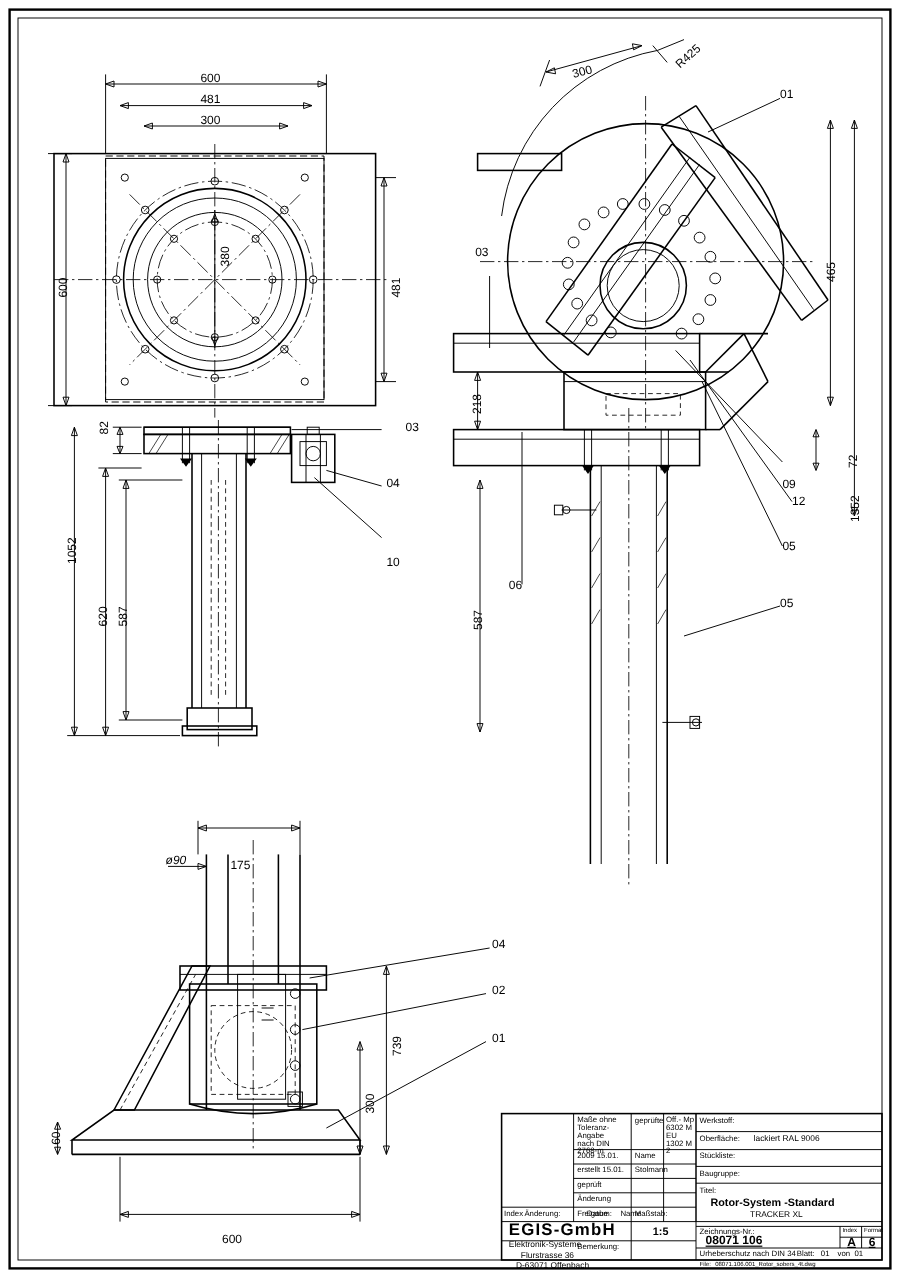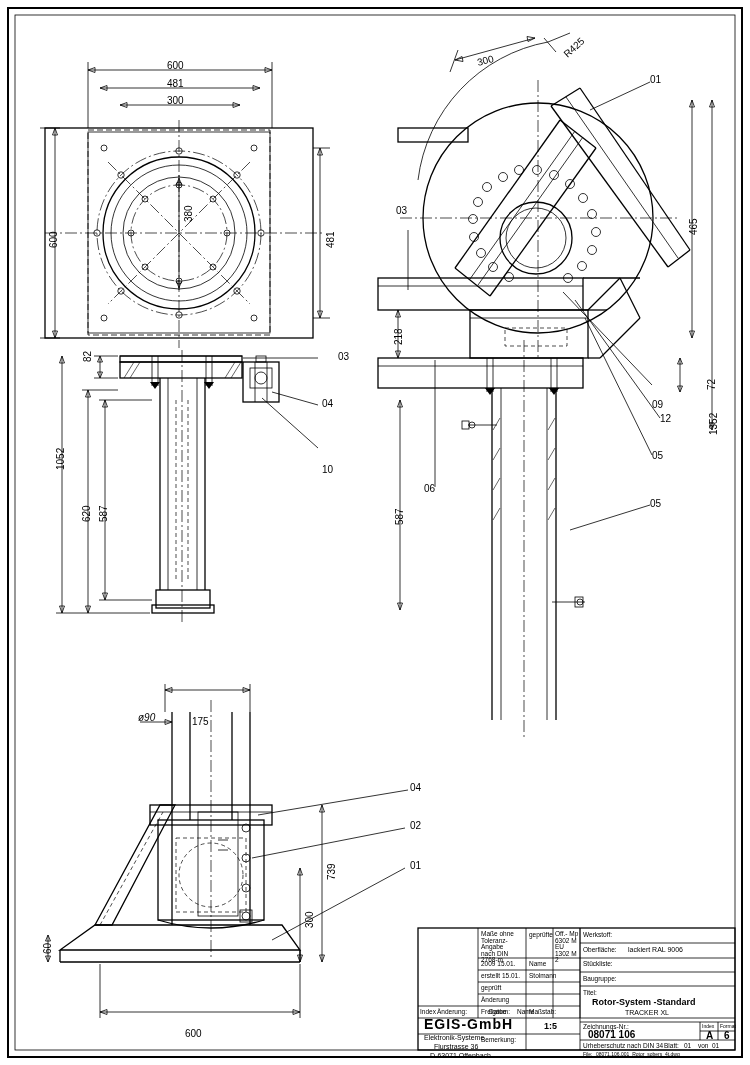--- a/index.html
+++ b/index.html
@@ -29,21 +29,21 @@
   .dash { stroke-dasharray: 6 3; stroke-width: 0.8; }
   .center { stroke-dasharray: 12 3 2 3; stroke-width: 0.7; }
   .hid { stroke-dasharray: 4 3; stroke-width: 0.7; }
   .hatch { stroke: #000; stroke-width: 0.6; }
   .dim { font-size: 10px; }
   .pos { font-size: 10px; }
   .tb { font-size: 6.5px; }
   .tb7 { font-size: 7px; }
   .tbbig { font-size: 14px; font-weight: bold; letter-spacing: 1px; }
   .tbmid { font-size: 9px; font-weight: bold; }
-  .tbnum { font-size: 10px; font-weight: bold; }
+  .tbnum { font-size: 10px; font-weight: bold; text-decoration: underline; }
   .tiny { font-size: 5px; }
 </style>
 </head>
 <body>
 
 <div id="sheet">
 
   <svg width="750" height="1065">
 
     <rect class="ln thick" x="8" y="8" width="734" height="1049"></rect>

